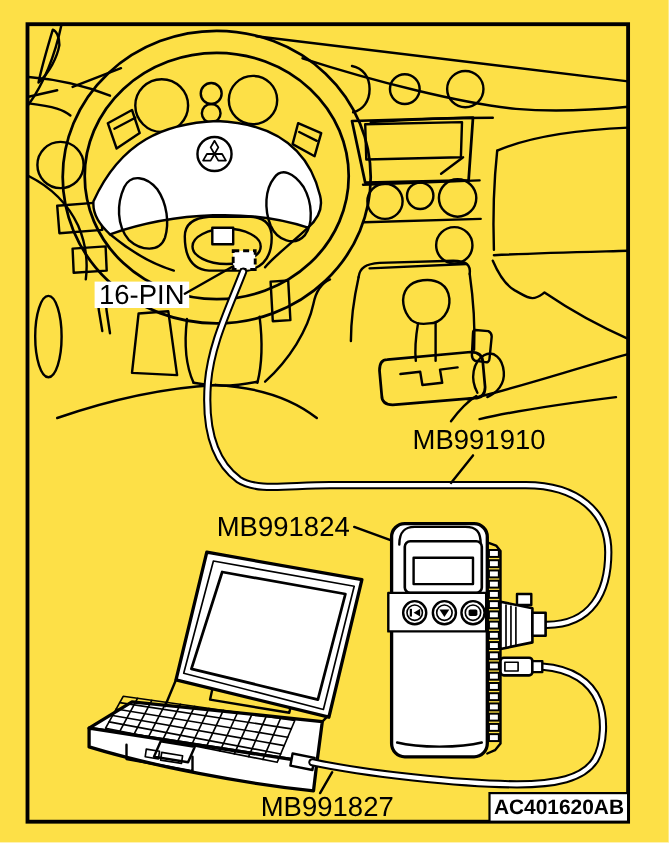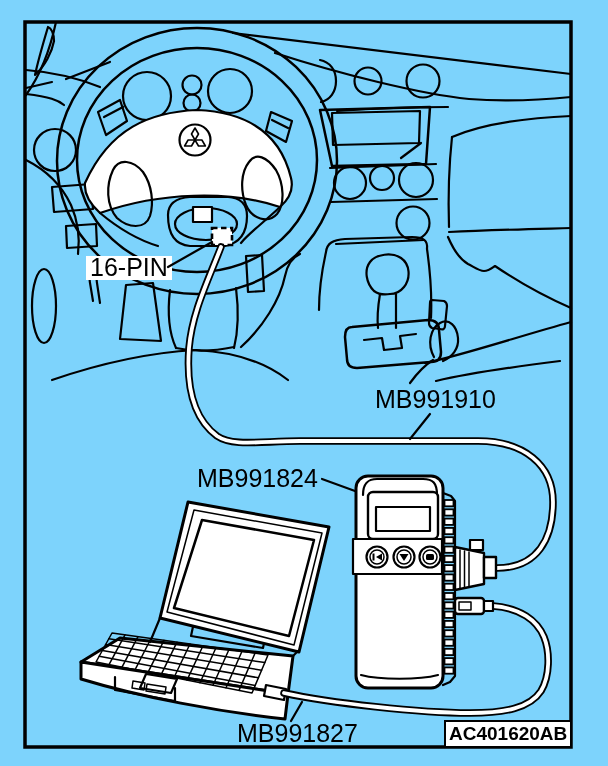--- a/index.html
+++ b/index.html
@@ -1,16 +1,16 @@
 <!DOCTYPE html>
 <html><head>
 <meta charset="utf-8">
 <style>
   html,body{margin:0;padding:0;background:#ffffff;}
-  .canvas{position:relative;width:608px;height:766px;background:#7dd3fc;overflow:hidden;}
+  .canvas{position:relative;width:608px;height:766px;background:#fde047;overflow:hidden;}
   svg{position:absolute;left:0;top:0;}
   .ln{fill:none;stroke:#000;stroke-width:2.2;stroke-linecap:round;stroke-linejoin:round;}
   .ln25{fill:none;stroke:#000;stroke-width:2.5;stroke-linecap:round;stroke-linejoin:round;}
   .thin{fill:none;stroke:#000;stroke-width:1.5;stroke-linecap:round;stroke-linejoin:round;}
   .wfill{fill:#ffffff;stroke:#000;stroke-width:2.2;stroke-linejoin:round;}
   .wfill25{fill:#ffffff;stroke:#000;stroke-width:2.4;stroke-linejoin:round;}
   .wfill3{fill:#ffffff;stroke:#000;stroke-width:3;stroke-linejoin:round;}
   .cable-out{fill:none;stroke:#000;stroke-width:7.5;stroke-linecap:round;}
   .cable-in{fill:none;stroke:#fff;stroke-width:3.8;stroke-linecap:round;}
   .lbl{font-family:"Liberation Sans", sans-serif;font-size:25px;fill:#000;}

